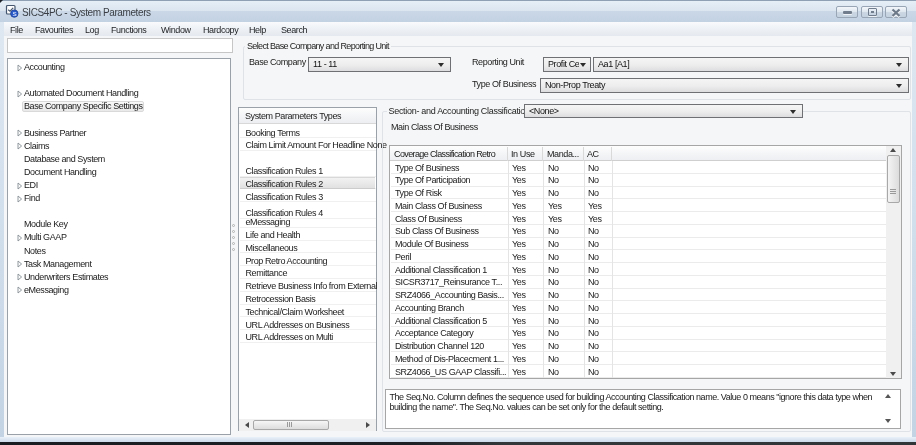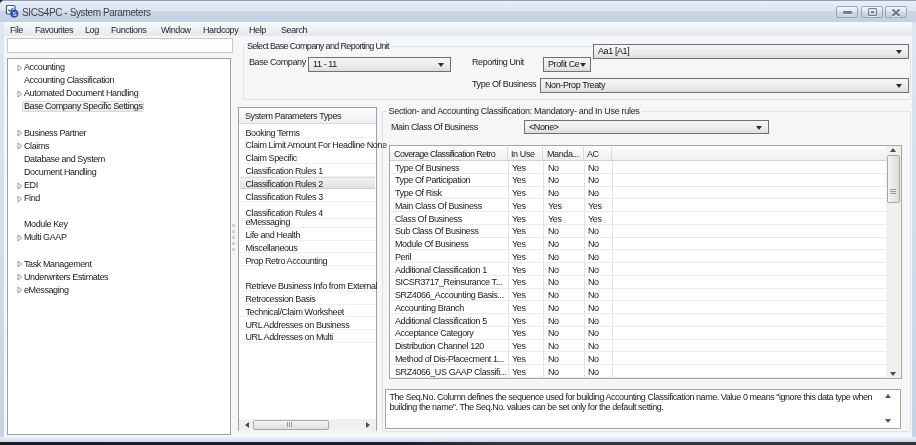--- a/index.html
+++ b/index.html
@@ -71,23 +71,20 @@
 </div>
 <div class="client"></div>
 <div class="abs" style="left:7px;top:38px;width:226px;height:15px;background:#fff;border:1px solid #c6c6c6"></div>
 <div class="panel" style="left:7px;top:58px;width:224px;height:377px">
 <div class="treerow" style="top:1.6px">
 <svg class="abs" style="left:8px;top:3px" width="6" height="8" viewBox="0 0 6 8">
         <path d="M1 1 L4.6 4 L1 7 Z" fill="#fdfdfd" stroke="#878e95" stroke-width="0.9"></path>
       </svg>
 <div class="trtxt">Accounting</div>
     </div>
-<div class="treerow" style="top:14.7px">
-<div class="trtxt">Accounting Classification</div>
-    </div>
 <div class="treerow" style="top:27.8px">
 <svg class="abs" style="left:8px;top:3px" width="6" height="8" viewBox="0 0 6 8">
         <path d="M1 1 L4.6 4 L1 7 Z" fill="#fdfdfd" stroke="#878e95" stroke-width="0.9"></path>
       </svg>
 <div class="trtxt">Automated Document Handling</div>
     </div>
 <div class="treerow" style="top:40.9px">
 <div class="abs" style="left:13px;top:1.6px;width:122px;height:10.8px;background:linear-gradient(#f8f8f8,#e9e9ea);border:1px solid #d9d9d9;border-radius:2px"></div>
 <div class="trtxt">Base Company Specific Settings</div>
     </div>
@@ -122,20 +119,23 @@
 <div class="trtxt">Find</div>
     </div>
 <div class="treerow" style="top:158.8px">
 <div class="trtxt">Module Key</div>
     </div>
 <div class="treerow" style="top:171.9px">
 <svg class="abs" style="left:8px;top:3px" width="6" height="8" viewBox="0 0 6 8">
         <path d="M1 1 L4.6 4 L1 7 Z" fill="#fdfdfd" stroke="#878e95" stroke-width="0.9"></path>
       </svg>
 <div class="trtxt">Multi GAAP</div>
+    </div>
+<div class="treerow" style="top:185.0px">
+<div class="trtxt">Notes</div>
     </div>
 <div class="treerow" style="top:198.1px">
 <svg class="abs" style="left:8px;top:3px" width="6" height="8" viewBox="0 0 6 8">
         <path d="M1 1 L4.6 4 L1 7 Z" fill="#fdfdfd" stroke="#878e95" stroke-width="0.9"></path>
       </svg>
 <div class="trtxt">Task Management</div>
     </div>
 <div class="treerow" style="top:211.2px">
 <svg class="abs" style="left:8px;top:3px" width="6" height="8" viewBox="0 0 6 8">
         <path d="M1 1 L4.6 4 L1 7 Z" fill="#fdfdfd" stroke="#878e95" stroke-width="0.9"></path>
@@ -160,42 +160,39 @@
 <div class="abs" style="left:249px;top:57.2px">Base Company</div>
 <div class="combo" style="left:308px;top:57px;width:143px;height:15px">
     <div class="ct">11 - 11</div>
     <div class="dar" style="right:6px;top:5px"></div>
   </div>
 <div class="abs" style="left:472px;top:57.2px">Reporting Unit</div>
 <div class="combo" style="left:543px;top:57px;width:48px;height:15px">
     <div class="ct" style="width:31px;overflow:hidden">Profit Cen</div>
     <div class="dar" style="right:4px;top:5px"></div>
   </div>
-<div class="combo" style="left:593px;top:44px;width:316px;height:15px">
+<div class="combo" style="left:593px;top:57px;width:316px;height:15px">
     <div class="ct">Aa1 [A1]</div>
     <div class="dar" style="right:6px;top:5px"></div>
   </div>
 <div class="abs" style="left:472px;top:78.5px">Type Of Business</div>
 <div class="combo" style="left:540px;top:78px;width:369px;height:15px">
     <div class="ct">Non-Prop Treaty</div>
     <div class="dar" style="right:6px;top:5px"></div>
   </div>
 <div class="panel" style="left:238px;top:107px;width:139px;height:324px">
 <div class="abs" style="left:0;top:0;width:137px;height:16px;background:linear-gradient(#fdfdfd,#f3f4f6 60%,#eceef1);border-bottom:1px solid #d8d8d8">
       <div class="abs" style="left:6px;top:3px;white-space:nowrap">System Parameters Types</div>
     </div>
 <div class="lrow" style="top:17.5px">
 <div class="lrtxt">Booking Terms</div>
     </div>
 <div class="lrow" style="top:30.3px">
 <div class="lrtxt">Claim Limit Amount For Headline None</div>
     </div>
-<div class="lrow" style="top:43.1px">
-<div class="lrtxt">Claim Specific</div>
-    </div>
 <div class="lrow" style="top:55.9px">
 <div class="lrtxt">Classification Rules 1</div>
     </div>
 <div class="lrow" style="top:68.7px">
 <div class="abs" style="left:0;top:0;width:135px;height:12.5px;background:linear-gradient(#f2f2f2,#e1e1e2);border-top:1px solid #d8d8d8;border-bottom:1px solid #cccccc"></div>
 <div class="lrtxt">Classification Rules 2</div>
     </div>
 <div class="lrow" style="top:81.5px">
 <div class="lrtxt">Classification Rules 3</div>
     </div>
@@ -206,20 +203,23 @@
 <div class="lrtxt">eMessaging</div>
     </div>
 <div class="lrow" style="top:119.9px">
 <div class="lrtxt">Life and Health</div>
     </div>
 <div class="lrow" style="top:132.7px">
 <div class="lrtxt">Miscellaneous</div>
     </div>
 <div class="lrow" style="top:145.5px">
 <div class="lrtxt">Prop Retro Accounting</div>
+    </div>
+<div class="lrow" style="top:158.3px">
+<div class="lrtxt">Remittance</div>
     </div>
 <div class="lrow" style="top:171.1px">
 <div class="lrtxt">Retrieve Business Info from External</div>
     </div>
 <div class="lrow" style="top:183.9px">
 <div class="lrtxt">Retrocession Basis</div>
     </div>
 <div class="lrow" style="top:196.7px">
 <div class="lrtxt">Technical/Claim Worksheet</div>
     </div>
@@ -235,21 +235,21 @@
 <div class="sbthumb" style="left:14px;top:0.5px;width:76px;height:10px;background:linear-gradient(#f6f6f6,#dddddd)"></div>
 <div class="abs" style="left:48px;top:3px;width:1px;height:5px;background:#9a9a9a"></div>
 <div class="abs" style="left:50px;top:3px;width:1px;height:5px;background:#9a9a9a"></div>
 <div class="abs" style="left:52px;top:3px;width:1px;height:5px;background:#9a9a9a"></div>
 </div>
 </div>
 <div class="fieldset" style="left:382px;top:110.5px;width:529px;height:321.5px">
 <div class="fslabel" style="left:3.5px;letter-spacing:-0.3px">Section- and Accounting Classification: Mandatory- and In Use rules</div>
 </div>
 <div class="abs" style="left:391px;top:121.5px">Main Class Of Business</div>
-<div class="combo" style="left:524px;top:120px;width:245px;height:14px">
+<div class="combo" style="left:524px;top:104px;width:279px;height:14px">
     <div class="ct">&lt;None&gt;</div>
     <div class="dar" style="right:6px;top:4.5px"></div>
   </div>
 <div class="panel" style="left:389px;top:145px;width:513px;height:234px;border-color:#a6a6a6">
 <div class="abs" style="left:0;top:0;width:511px;height:15px;background:linear-gradient(#fefefe,#f4f5f7 55%,#edeff2);border-bottom:1px solid #cfcfcf">
 <div class="gtxt" style="left:4px;top:2.8px;letter-spacing:-0.62px">Coverage Classification Retro</div>
 <div class="gtxt" style="left:121px;top:2.8px">In Use</div>
 <div class="gtxt" style="left:157px;top:2.8px">Manda...</div>
 <div class="gtxt" style="left:197px;top:2.8px">AC</div>
 <div class="abs" style="left:117px;top:1px;width:1px;height:14px;background:#d9d9d9"></div>

